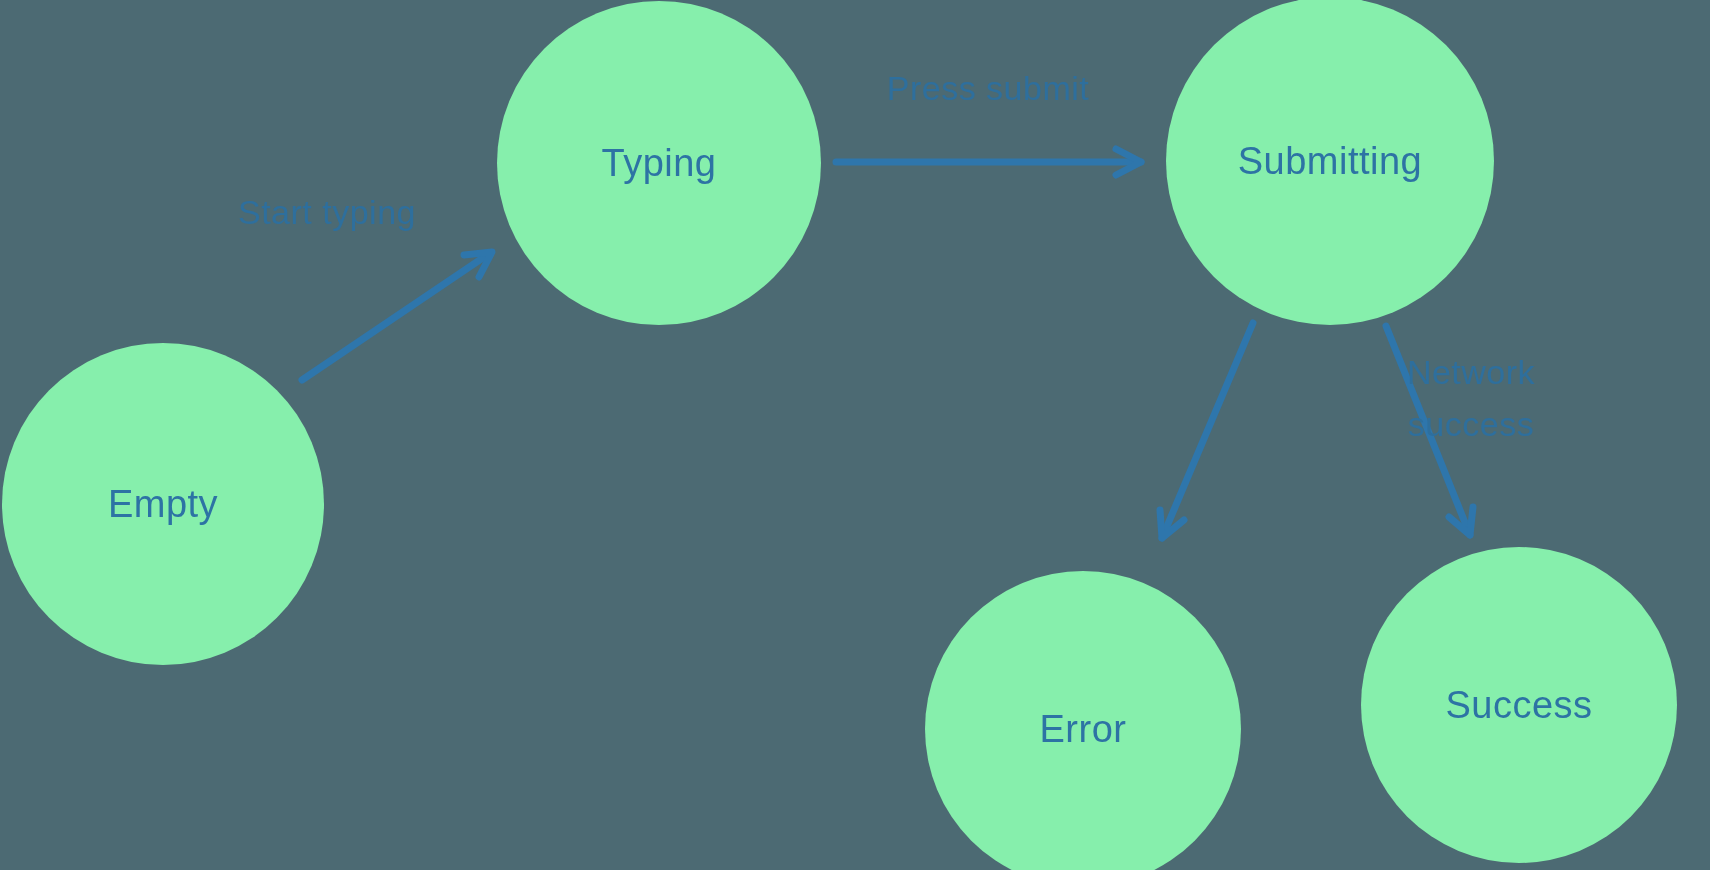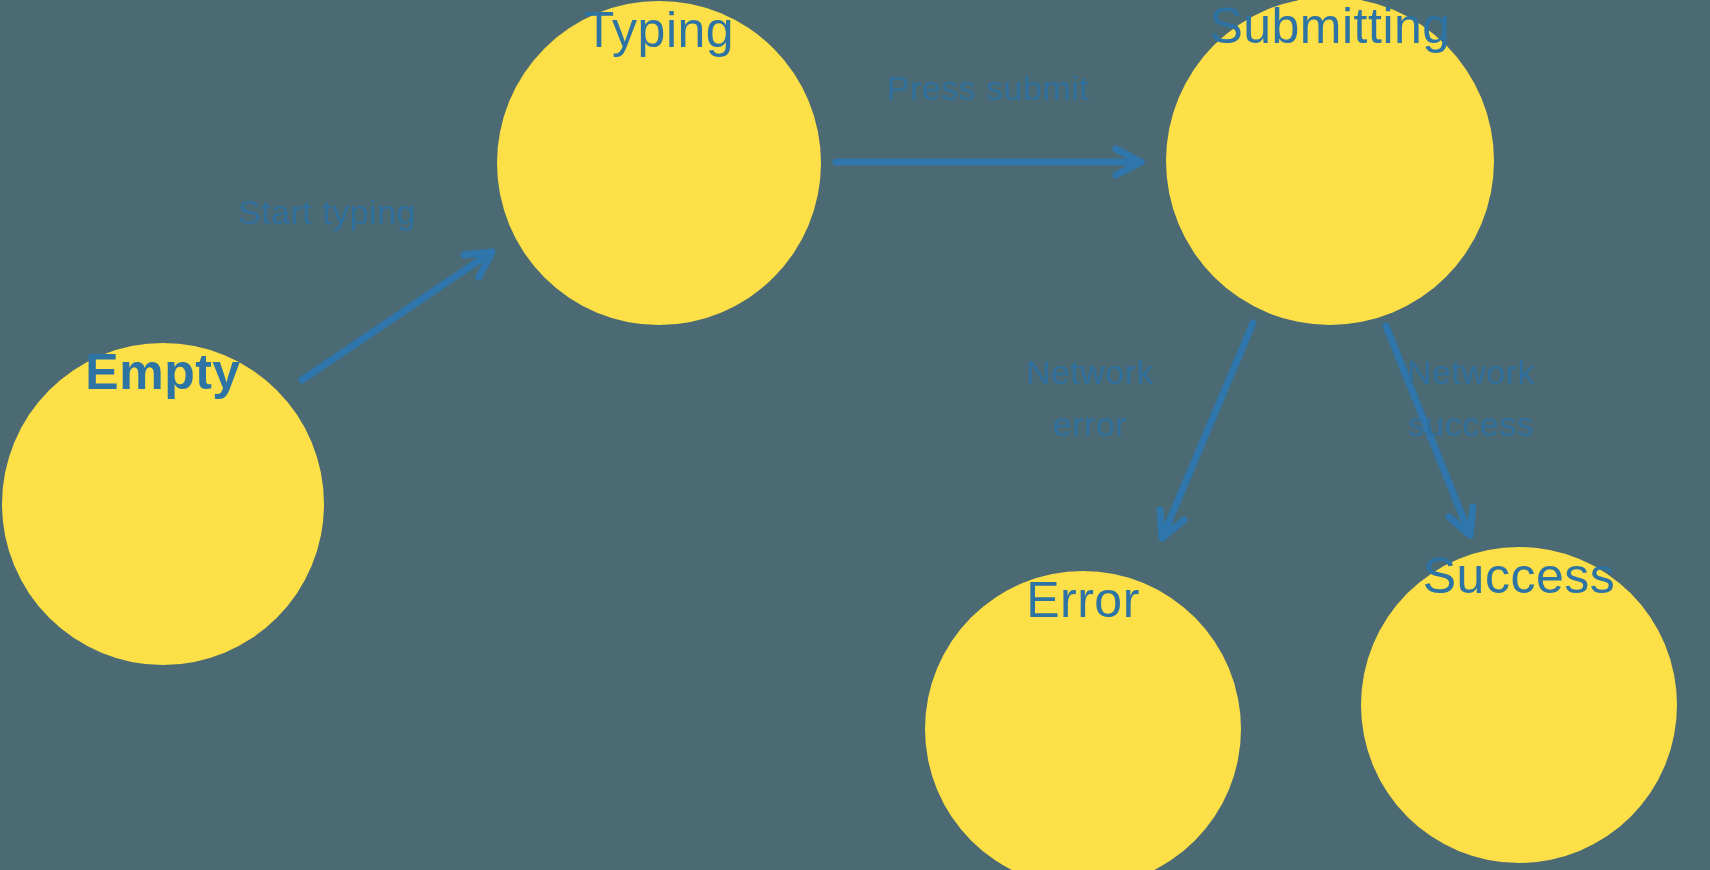--- a/index.html
+++ b/index.html
@@ -25,30 +25,30 @@
   .edges-layer path {
     fill: none;
     stroke: #2E76AC;
     stroke-width: 7;
     stroke-linecap: round;
     stroke-linejoin: round;
   }
   .node {
     position: absolute;
     border-radius: 50%;
-    background: #fde047;
+    background: #86efac;
     display: flex;
-    align-items: flex-start;
+    align-items: center;
     justify-content: center;
     color: #2D73A4;
-    font-size: 50px;
+    font-size: 38px;
     font-weight: 500;
     letter-spacing: 0.5px;
   }
-  .node-empty      { left: 2px;    top: 343px; width: 322px; height: 322px; font-weight: bold; }
+  .node-empty      { left: 2px;    top: 343px; width: 322px; height: 322px; }
   .node-typing     { left: 497px;  top: 1px;   width: 324px; height: 324px; }
   .node-submitting { left: 1166px; top: -3px;  width: 328px; height: 328px; }
   .node-error      { left: 925px;  top: 571px; width: 316px; height: 316px; }
   .node-success    { left: 1361px; top: 547px; width: 316px; height: 316px; }
   .edge-label {
     position: absolute;
     text-align: center;
     color: #2E6F9D;
     font-size: 34px;
     font-weight: 500;
@@ -101,17 +101,16 @@
   </div>
 
   <div class="node node-success">
     <span>Success</span>
   </div>
 
   <div class="edge-label label-press-submit">Press submit</div>
 
   <div class="edge-label label-start-typing">Start typing</div>
 
-  <div class="edge-label label-network-error">Network error</div>
 
   <div class="edge-label label-network-success">Network success</div>
 
 </div>
 
 </body></html>

